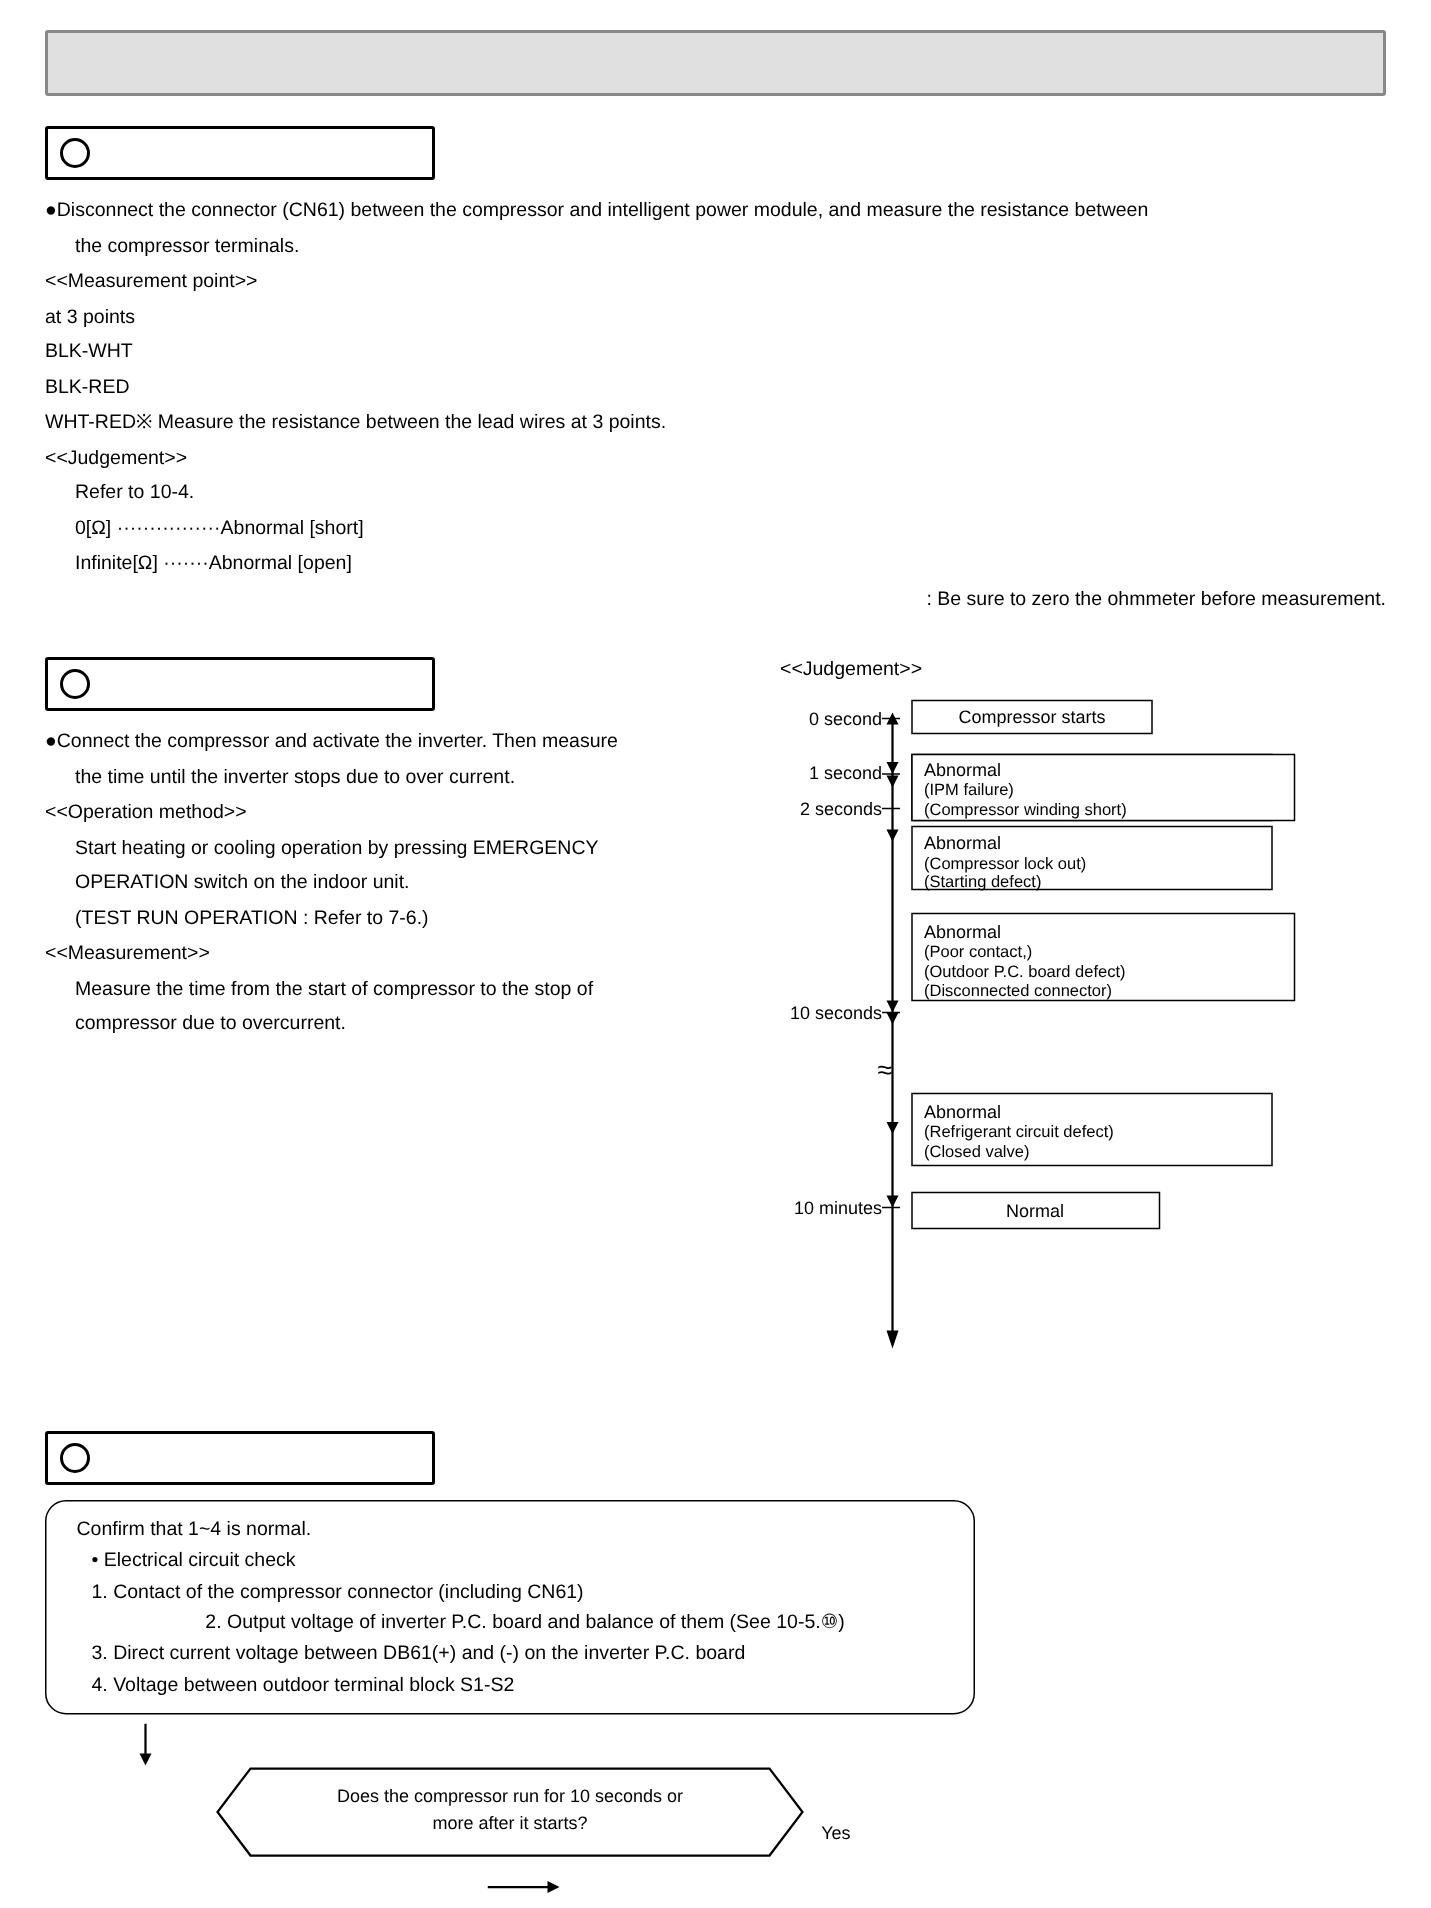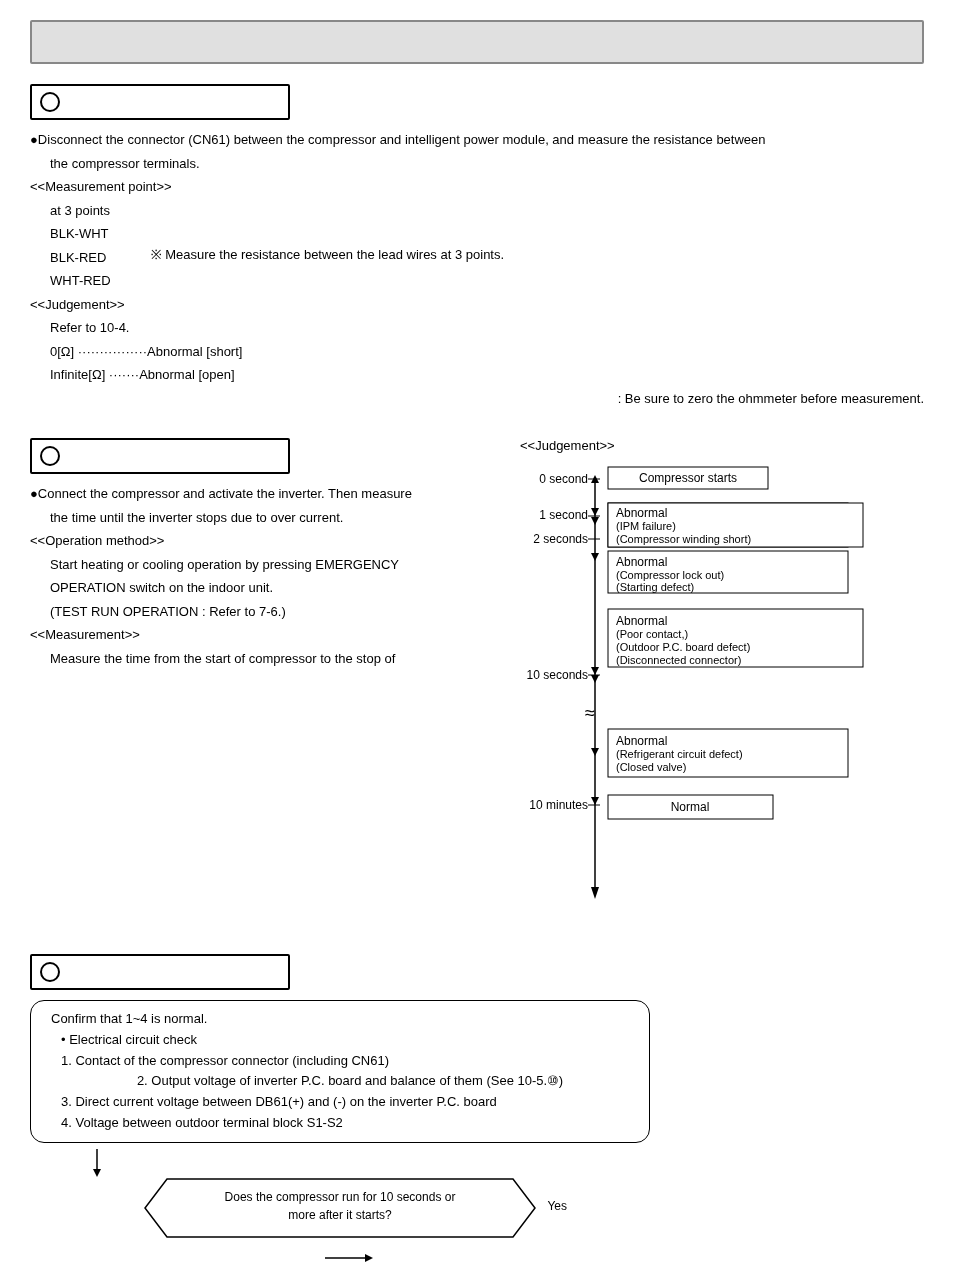--- a/index.html
+++ b/index.html
@@ -117,21 +117,21 @@
 <div class="header-bar"></div>
 
 <div class="section1">
   <div class="section-label">
     <div class="section-circle"></div>
   </div>
 
   <p>●Disconnect the connector (CN61) between the compressor and intelligent power module, and measure the resistance between</p>
   <p class="indent">the compressor terminals.</p>
   <p>&lt;&lt;Measurement point&gt;&gt;</p>
-  <div style="display:flex; align-items:center; margin-left:20px; gap:40px;">
+  <div style="display:flex; align-items:flex-end; ">
     <div>
       <p>at 3 points</p>
       <p>BLK-WHT</p>
       <p>BLK-RED</p>
       <p>WHT-RED</p>
     </div>
     <div style="margin-top:18px;">
       <p>※ Measure the resistance between the lead wires at 3 points.</p>
     </div>
   </div>
@@ -148,20 +148,21 @@
       <div class="section-circle"></div>
     </div>
     <p>●Connect the compressor and activate the inverter. Then measure</p>
     <p class="indent">the time until the inverter stops due to over current.</p>
     <p>&lt;&lt;Operation method&gt;&gt;</p>
     <p class="indent">Start heating or cooling operation by pressing EMERGENCY</p>
     <p class="indent">OPERATION switch on the indoor unit.</p>
     <p class="indent">(TEST RUN OPERATION : Refer to 7-6.)</p>
     <p>&lt;&lt;Measurement&gt;&gt;</p>
     <p class="indent">Measure the time from the start of compressor to the stop of</p>
+    <p class="indent">compressor due to overcurrent.</p>
   </div>
 
   <div class="section2-right">
     <p class="judgement-header">&lt;&lt;Judgement&gt;&gt;</p>
 
     
     <svg width="380" height="460" style="overflow:visible;">
 
       <line x1="75" y1="18" x2="75" y2="430" stroke="#000" stroke-width="1.5"></line>
 
@@ -257,21 +258,21 @@
 
     <div class="flow-horiz">
       <div style="position:relative; display:inline-block;">
         
         <svg width="390" height="58" style="overflow:visible;">
           <polygon points="22,0 368,0 390,29 368,58 22,58 0,29" fill="white" stroke="#000" stroke-width="1.5"></polygon>
           <text x="195" y="22" font-size="12" text-anchor="middle">Does the compressor run for 10 seconds or</text>
           <text x="195" y="40" font-size="12" text-anchor="middle">more after it starts?</text>
         </svg>
         
-        <span style="position:absolute; top:20px; right:-32px; font-size:12px;">Yes</span>
+        <span style="position:absolute; top:36px; right:-32px; font-size:12px;">Yes</span>
       </div>
 
       <svg width="50" height="20" style="margin-left:20px; flex-shrink:0;">
         <line x1="0" y1="10" x2="42" y2="10" stroke="#000" stroke-width="1.5"></line>
         <polygon points="48,10 40,6 40,14" fill="#000"></polygon>
       </svg>
 
       <div style="border:1.5px solid #000; padding:6px 10px; line-height:1.5; background:#e5e5e5; flex-shrink:0;">
         <p>Check the refrigerant circuit.</p>
         <p>Check the stop valve.</p>

